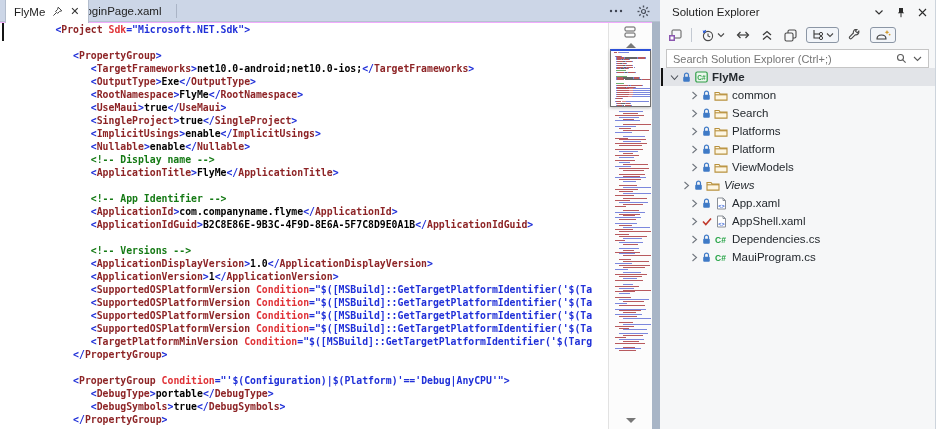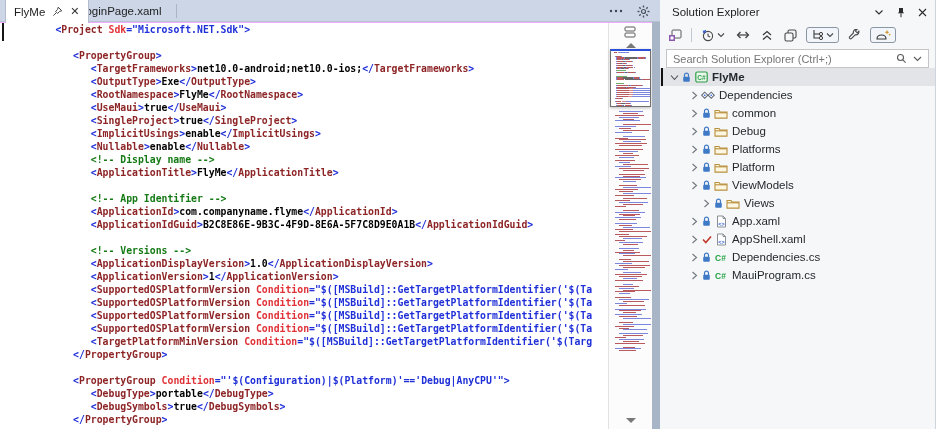--- a/index.html
+++ b/index.html
@@ -546,40 +546,20 @@
           <span class="tlabel bold">FlyMe</span>
         </div>
         <div class="trow" style="padding-left: 28px;">
           <span class="slot chev-slot">
             <span style="display: inline-flex; align-items: center;">
               <svg width="7" height="9" viewBox="0 0 7 9">
                 <polyline points="1.5,1 5.5,4.5 1.5,8" fill="none" stroke="#70767e" stroke-width="1.1"></polyline>
               </svg>
             </span>
           </span>
-          <span class="slot icon-slot">
-            <span style="display: inline-flex; align-items: center;">
-              <svg width="14" height="10" viewBox="0 0 14 10">
-                <rect x="1.5" y="3" width="4.4" height="4.4" transform="rotate(45 3.7 5.2)" fill="none" stroke="#5c6773" stroke-width="1"></rect>
-                <rect x="8" y="3" width="4.4" height="4.4" transform="rotate(45 10.2 5.2)" fill="none" stroke="#5c6773" stroke-width="1"></rect>
-                <circle cx="3.7" cy="5.2" r="0.8" fill="#2b5bd7"></circle>
-                <circle cx="10.2" cy="5.2" r="0.8" fill="#2b5bd7"></circle>
-              </svg>
-            </span>
-          </span>
-          <span class="tlabel">Dependencies</span>
-        </div>
-        <div class="trow" style="padding-left: 28px;">
-          <span class="slot chev-slot">
-            <span style="display: inline-flex; align-items: center;">
-              <svg width="7" height="9" viewBox="0 0 7 9">
-                <polyline points="1.5,1 5.5,4.5 1.5,8" fill="none" stroke="#70767e" stroke-width="1.1"></polyline>
-              </svg>
-            </span>
-          </span>
           <span class="slot badge-slot">
             <span style="display: inline-flex; align-items: center;">
               <svg width="9" height="11" viewBox="0 0 9 11">
                 <path d="M2.5 5 V3.2 a2 2 0 0 1 4 0 V5" fill="none" stroke="#3f7ac6" stroke-width="1.2"></path>
                 <rect x="1.2" y="4.8" width="6.6" height="5" rx="1" fill="#3f7ac6"></rect>
               </svg>
             </span>
           </span>
           <span class="slot icon-slot">
             <span style="display: inline-flex; align-items: center;">
@@ -608,21 +588,21 @@
             </span>
           </span>
           <span class="slot icon-slot">
             <span style="display: inline-flex; align-items: center;">
               <svg width="14" height="11" viewBox="0 0 14 11">
                 <path d="M1 2.5 h4 l1.2 1.6 h6.8 v6 h-12 Z" fill="#fdf6e3" stroke="#b8913d" stroke-width="1.1"></path>
                 <path d="M1 4.8 h12" stroke="#b8913d" stroke-width="1.1"></path>
               </svg>
             </span>
           </span>
-          <span class="tlabel">Debug</span>
+          <span class="tlabel">Search</span>
         </div>
         <div class="trow" style="padding-left: 28px;">
           <span class="slot chev-slot">
             <span style="display: inline-flex; align-items: center;">
               <svg width="7" height="9" viewBox="0 0 7 9">
                 <polyline points="1.5,1 5.5,4.5 1.5,8" fill="none" stroke="#70767e" stroke-width="1.1"></polyline>
               </svg>
             </span>
           </span>
           <span class="slot badge-slot">
@@ -688,21 +668,21 @@
           <span class="slot icon-slot">
             <span style="display: inline-flex; align-items: center;">
               <svg width="14" height="11" viewBox="0 0 14 11">
                 <path d="M1 2.5 h4 l1.2 1.6 h6.8 v6 h-12 Z" fill="#fdf6e3" stroke="#b8913d" stroke-width="1.1"></path>
                 <path d="M1 4.8 h12" stroke="#b8913d" stroke-width="1.1"></path>
               </svg>
             </span>
           </span>
           <span class="tlabel">ViewModels</span>
         </div>
-        <div class="trow" style="padding-left: 40px;">
+        <div class="trow" style="padding-left: 20px; font-style: italic;">
           <span class="slot chev-slot">
             <span style="display: inline-flex; align-items: center;">
               <svg width="7" height="9" viewBox="0 0 7 9">
                 <polyline points="1.5,1 5.5,4.5 1.5,8" fill="none" stroke="#70767e" stroke-width="1.1"></polyline>
               </svg>
             </span>
           </span>
           <span class="slot badge-slot">
             <span style="display: inline-flex; align-items: center;">
               <svg width="9" height="11" viewBox="0 0 9 11">

